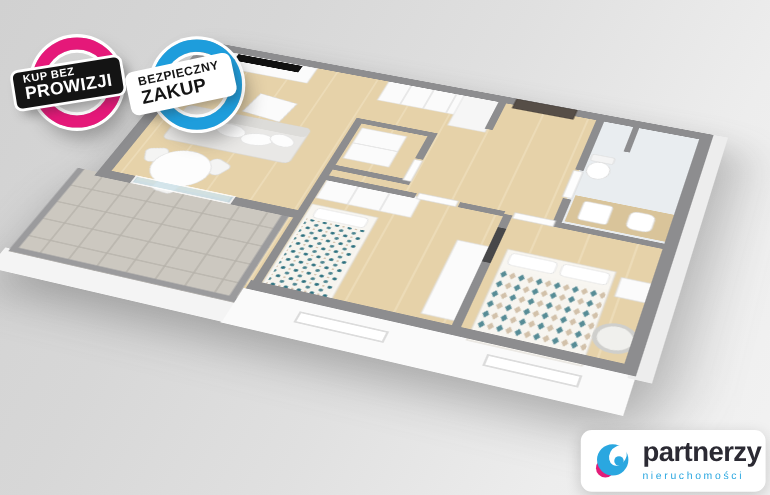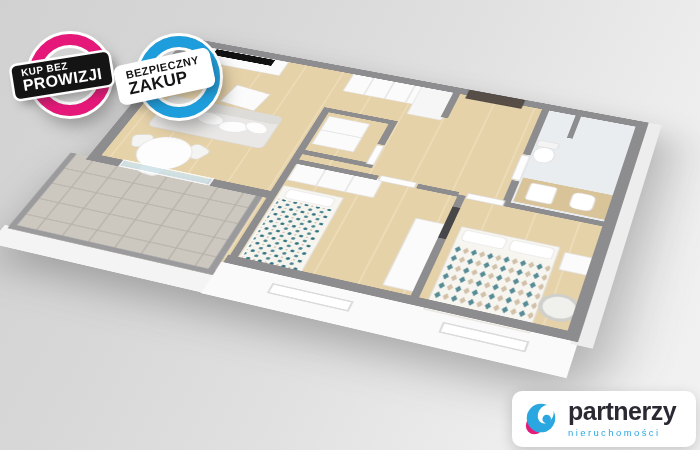--- a/index.html
+++ b/index.html
@@ -33,21 +33,21 @@
     line-height:1.0;white-space:nowrap;
   }
   .banner .l1{display:block;font-size:10px;font-weight:700;letter-spacing:.5px;}
   .banner .l2{display:block;font-size:16px;font-weight:800;letter-spacing:.3px;}
   .badge-blue .banner{background:#ffffff;color:#141414;left:-20px;top:23px;transform:rotate(-12deg);}
   .badge-blue .banner .l1{font-size:11px;}
   .badge-blue .banner .l2{font-size:17px;}
   
   .logo{
     position:absolute;right:4px;bottom:3px;z-index:6;
-    width:184px;height:56px;background:#ffffff;border-radius:10px;
+    width:168px;height:56px;background:#ffffff;border-radius:10px;
     display:flex;align-items:center;gap:8px;padding:0 10px;box-sizing:border-box;
     box-shadow:0 4px 14px rgba(0,0,0,.18);
   }
   .logo-icon{width:38px;height:38px;flex:0 0 auto;}
   .logo-name{font-size:25px;font-weight:800;color:#2b2a33;line-height:.95;letter-spacing:-.5px;}
   .logo-sub{font-size:9.5px;color:#2aa7e0;letter-spacing:2.4px;margin-top:3px;}
 </style>
 </head>
 <body>
 

